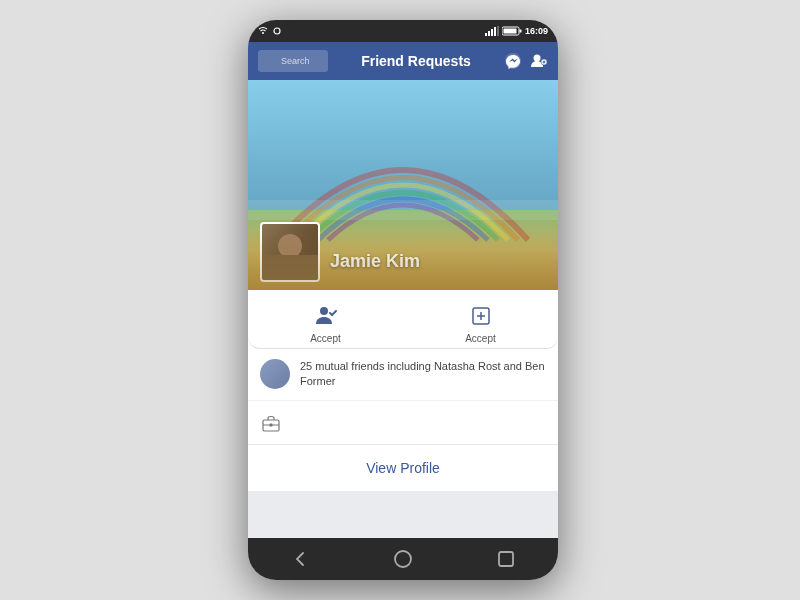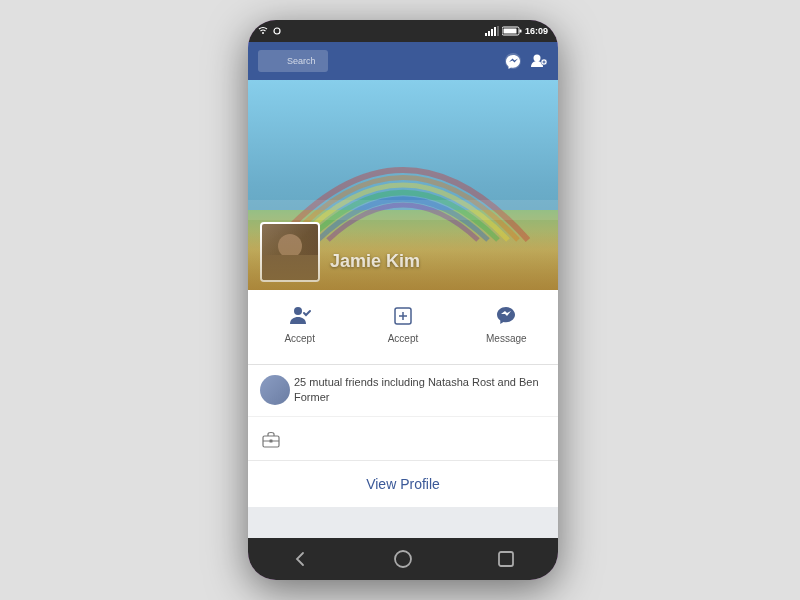--- a/index.html
+++ b/index.html
@@ -70,21 +70,21 @@
     }
 
     .fb-header-search {
       background: rgba(255,255,255,0.2);
       border-radius: 3px;
       height: 22px;
       width: 70px;
       display: flex;
       align-items: center;
       padding: 0 22px;
-      gap: 7px;
+      gap: 1px;
     }
 
     .fb-header-search span {
       color: rgba(255,255,255,0.7);
       font-size: 9px;
     }
 
     .fb-header-icons {
       display: flex;
       gap: 8px;
@@ -188,21 +188,22 @@
     .card-panel {
       background: #fff;
       margin: 0;
       padding: 0;
     }
 
     
     .action-buttons {
       display: flex;
       border-bottom: 1px solid #e0e0e0;
-      padding: 8px 0 16px;
+      padding: 8px 0 0;
+      border-radius: 12px;
     }
 
     .action-btn {
       flex: 1;
       display: flex;
       flex-direction: column;
       align-items: center;
       gap: 3px;
       cursor: pointer;
       padding: 4px 0;
@@ -224,21 +225,21 @@
 
     
     .info-section {
       padding: 0;
     }
 
     .info-row {
       display: flex;
       align-items: flex-start;
       padding: 10px 12px;
-      gap: 4px;
+      gap: 10px;
       border-bottom: 1px solid #f0f0f0;
       justify-content: space-between;
     }
 
     .info-icon {
       width: 22px;
       height: 22px;
       flex-shrink: 0;
       display: flex;
       align-items: center;
@@ -334,20 +335,21 @@
   </div>
 
   <div class="fb-header">
     <div class="fb-header-search">
       <svg width="9" height="9" viewBox="0 0 9 9">
         <circle cx="4" cy="4" r="3" stroke="rgba(255,255,255,0.7)" stroke-width="1.2" fill="none"></circle>
         <line x1="6.5" y1="6.5" x2="8.5" y2="8.5" stroke="rgba(255,255,255,0.7)" stroke-width="1.2"></line>
       </svg>
       <span style="color:rgba(255,255,255,0.7);font-size:9px;">Search</span>
     </div>
+    <div class="fb-header-title">Friend Requests</div>
     <div class="fb-header-icons">
       <svg width="18" height="18" viewBox="0 0 18 18">
         <circle cx="9" cy="9" r="8" fill="rgba(255,255,255,0.2)"></circle>
         <path d="M9 3 C5 3 2 6 2 9.5 C2 11.5 3 13.2 4.5 14.3 L4.5 17 L7 15.5 C7.6 15.6 8.3 15.7 9 15.7 C13 15.7 16 12.7 16 9.2 C16 5.7 13 3 9 3Z" fill="#fff"></path>
         <path d="M5 10 L8.5 6.5 L10.5 8.5 L14 6.5 L10.5 10.5 L8.5 8.5Z" fill="#3b5998"></path>
       </svg>
       <svg width="18" height="18" viewBox="0 0 18 18">
         <circle cx="7" cy="6" r="3.5" fill="#fff"></circle>
         <path d="M1 15 C1 11 4 9 7 9 C10 9 13 11 13 15Z" fill="#fff"></path>
         <circle cx="14" cy="10" r="3" fill="#fff" stroke="#3b5998" stroke-width="0.5"></circle>
@@ -413,29 +415,20 @@
           <div class="action-btn-icon">
             <svg width="24" height="24" viewBox="0 0 24 24">
               <rect x="4" y="4" width="16" height="16" rx="2" stroke="#4a6090" stroke-width="1.5" fill="none"></rect>
               <line x1="12" y1="8" x2="12" y2="16" stroke="#4a6090" stroke-width="1.5"></line>
               <line x1="8" y1="12" x2="16" y2="12" stroke="#4a6090" stroke-width="1.5"></line>
             </svg>
           </div>
           <span class="action-btn-label">Accept</span>
         </div>
 
-        <div class="action-btn">
-          <div class="action-btn-icon">
-            <svg width="24" height="24" viewBox="0 0 24 24">
-              <path d="M12 3 C7 3 3 6.5 3 10.5 C3 13 4.3 15.2 6.3 16.5 L6.3 20 L9.5 18 C10.3 18.2 11.1 18.3 12 18.3 C17 18.3 21 14.8 21 10.8 C21 6.8 17 3 12 3Z" fill="#4a6090"></path>
-              <path d="M7 10 L11 7 L13 9 L17 7 L13 12 L11 10Z" fill="#fff"></path>
-            </svg>
-          </div>
-          <span class="action-btn-label">Message</span>
-        </div>
 
 
       </div>
 
       <div class="info-section">
 
         <div class="info-row">
           <div class="info-avatar"></div>
           <div class="info-text">25 mutual friends including Natasha Rost and Ben Former</div>
         </div>

